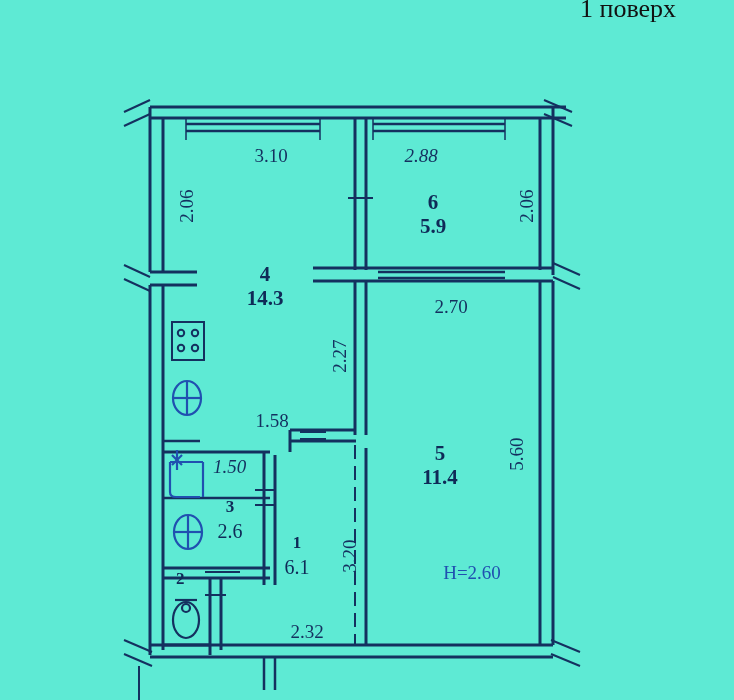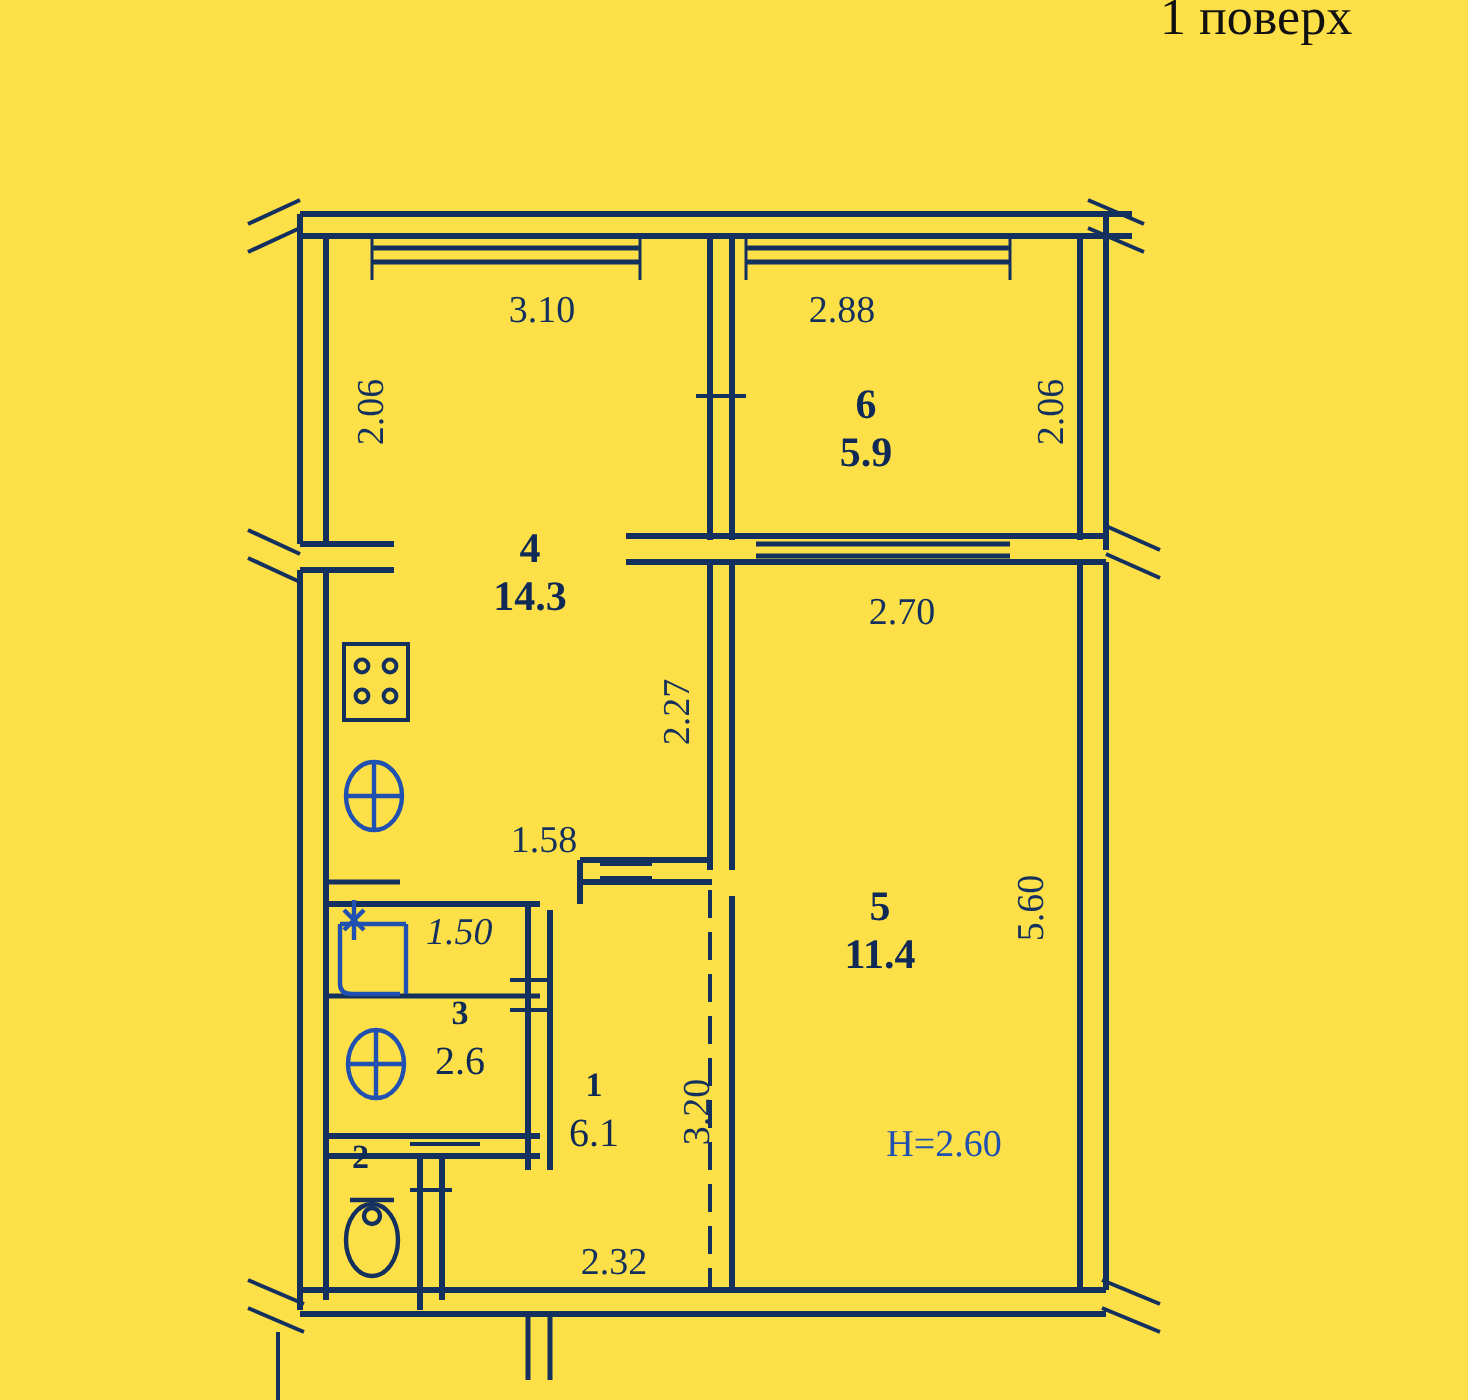--- a/index.html
+++ b/index.html
@@ -4,21 +4,21 @@
 <style>
   html, body {
     margin: 0;
     padding: 0;
     background: #ffffff;
   }
   #stage {
     position: relative;
     width: 734px;
     height: 700px;
-    background: #fde047;
+    background: #5eead4;
     overflow: hidden;
     font-family: "Liberation Serif", serif;
   }
   #floorplan-svg {
     position: absolute;
     left: 0;
     top: 0;
     width: 734px;
     height: 700px;
   }
@@ -209,21 +209,21 @@
     </g>
 
     <g stroke="#14305f" fill="none" stroke-width="2.2">
       <ellipse cx="186" cy="620" rx="13" ry="18"></ellipse>
       <circle cx="186" cy="608" r="4"></circle>
       <path d="M175,600 L197,600"></path>
     </g>
   </svg>
 
   <div class="txt dim centered" style="left:271px; top:145px;">3.10</div>
-  <div class="txt dim centered" style="left:421px; top:145px;">2.88</div>
+  <div class="txt dim centered" style="left:421px; top:145px;font-style:italic;">2.88</div>
   <div class="txt dim-v" style="left:170px; top:195px;">2.06</div>
   <div class="txt dim-v" style="left:510px; top:195px;">2.06</div>
   <div class="txt dim centered" style="left:451px; top:296px;">2.70</div>
   <div class="txt dim-v" style="left:323px; top:345px;">2.27</div>
   <div class="txt dim centered" style="left:272px; top:410px;">1.58</div>
   <div class="txt dim" style="left:213px; top:456px;font-style:italic;">1.50</div>
   <div class="txt dim-v" style="left:500px; top:443px;">5.60</div>
   <div class="txt dim-v" style="left:333px; top:545px;">3.20</div>
   <div class="txt dim centered" style="left:307px; top:621px;">2.32</div>
 

